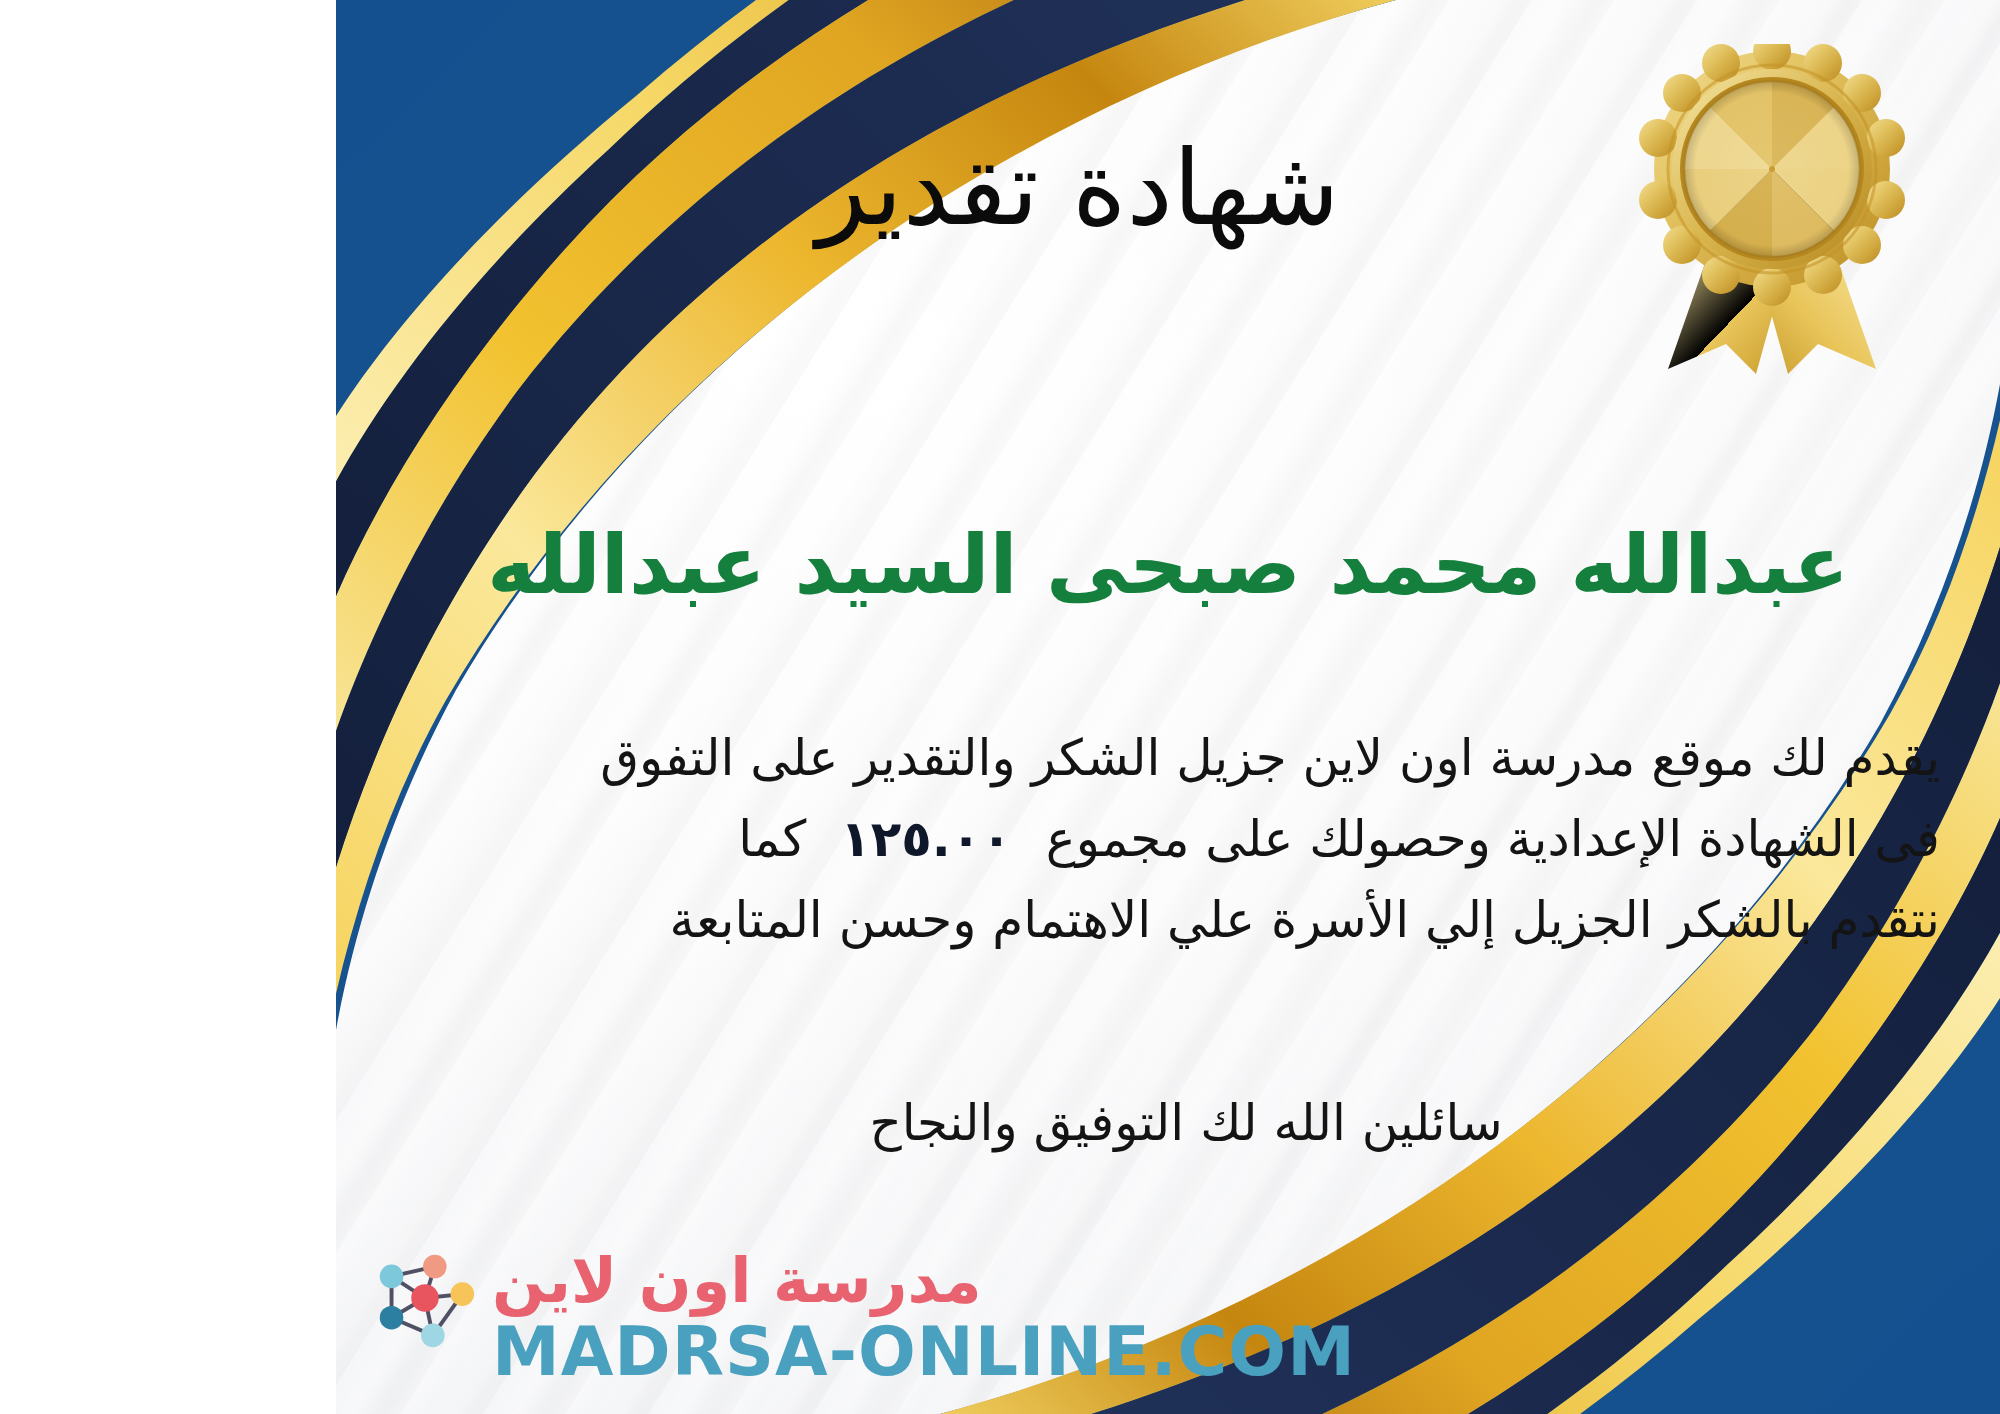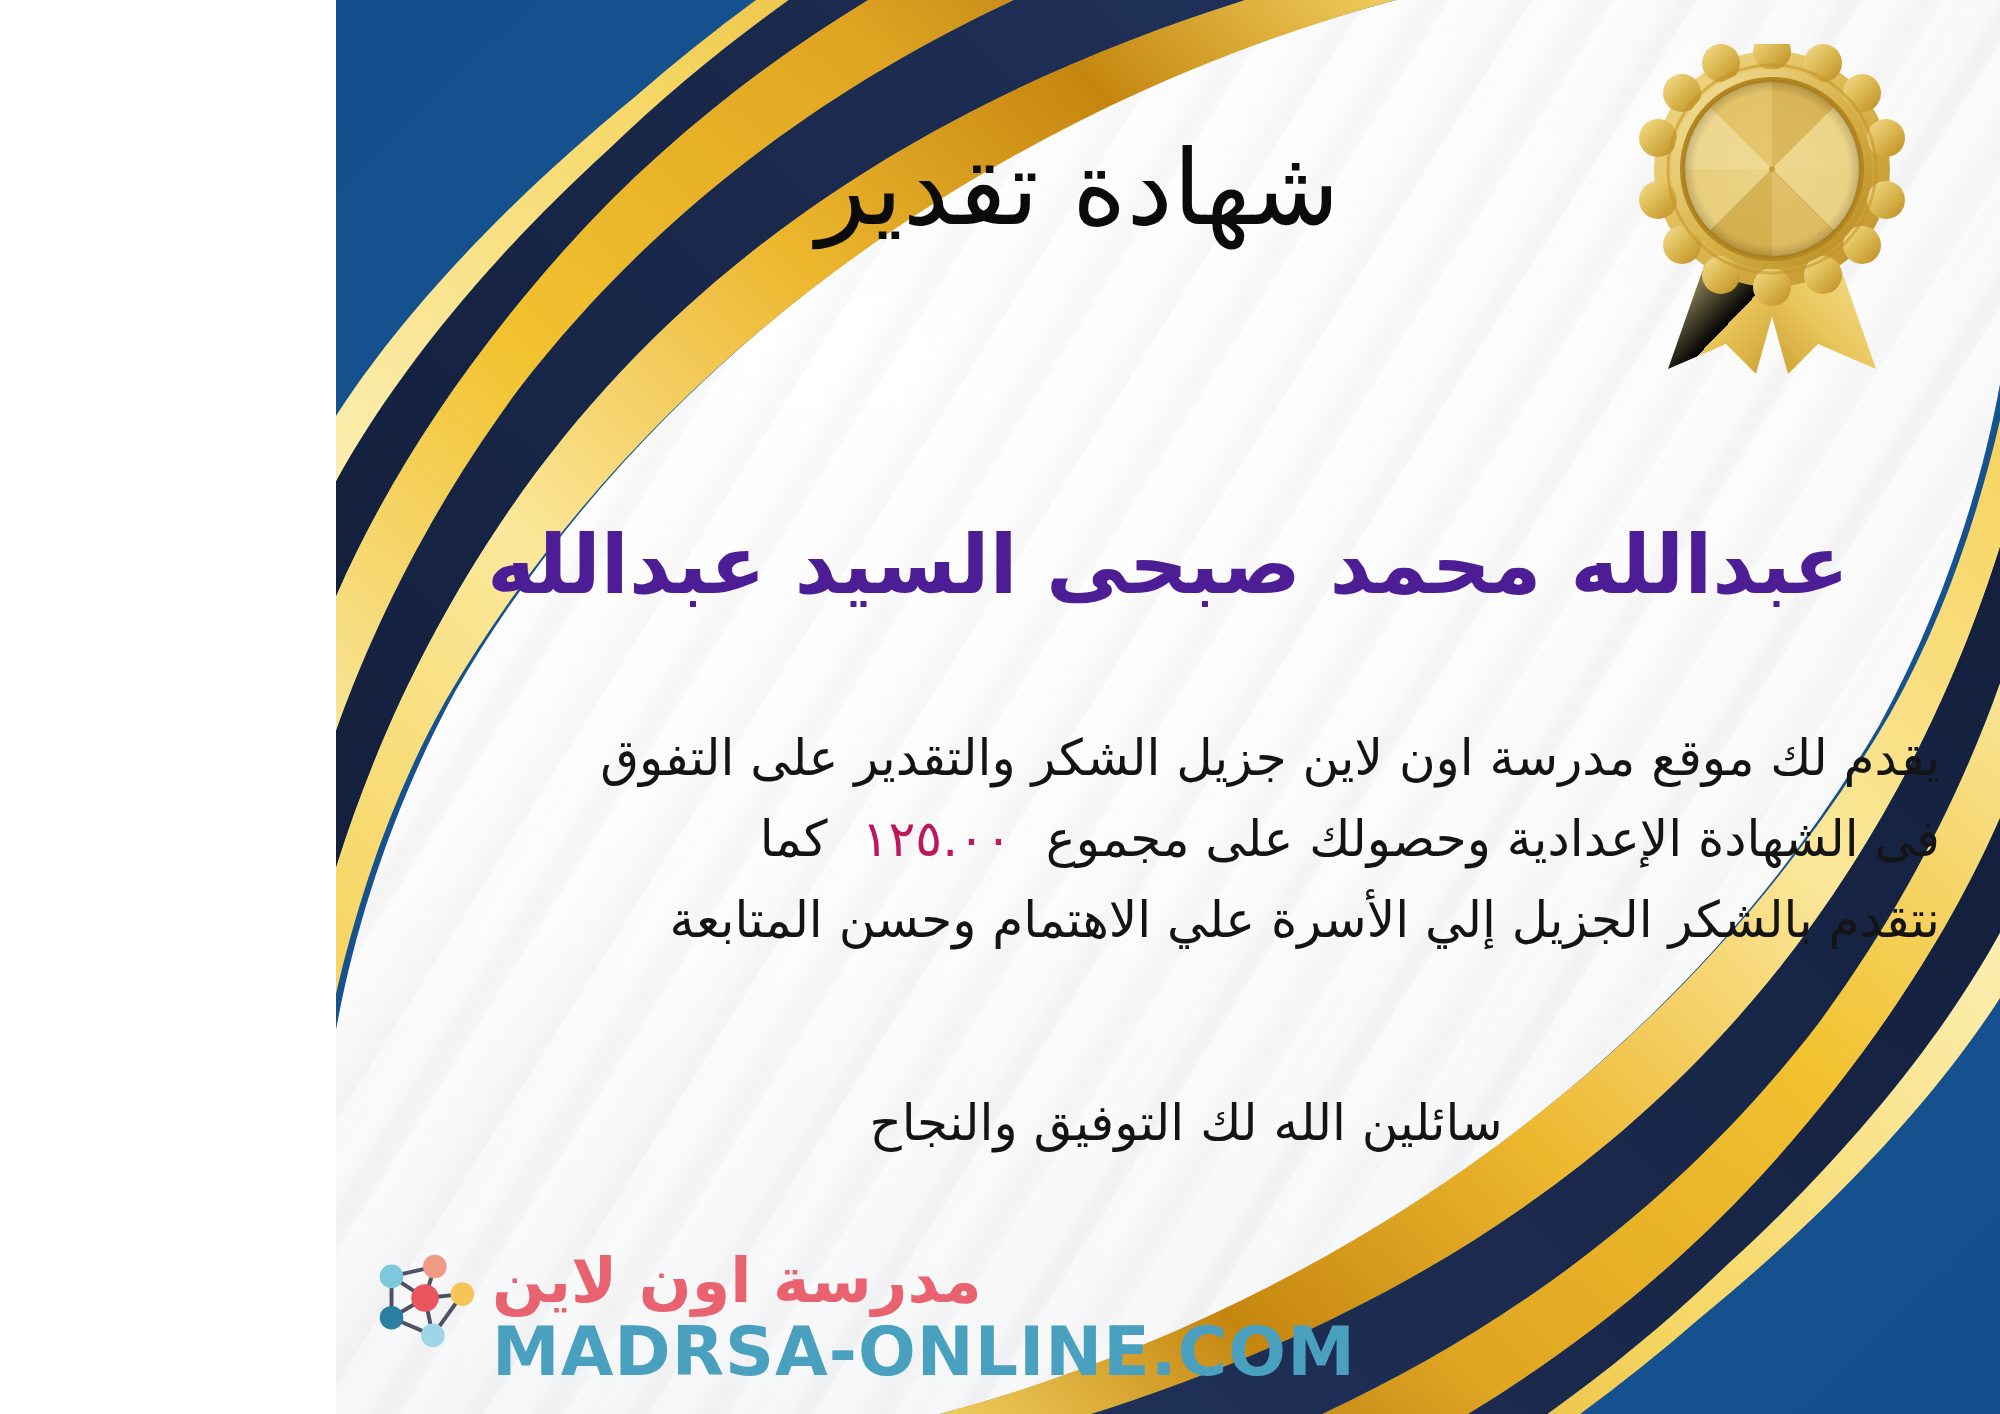--- a/index.html
+++ b/index.html
@@ -87,38 +87,38 @@
 
   .recipient-name {
     position: absolute;
     top: 520px;
     left: 0;
     right: 0;
     text-align: center;
     font-size: 82px;
     line-height: 1.1;
     font-weight: 700;
-    color: #4c1d95;
+    color: #15803d;
   }
 
   .body-block {
     position: absolute;
     top: 718px;
     left: 60px;
     right: 60px;
     text-align: right;
     color: #141414;
     font-size: 50px;
     line-height: 1.62;
     font-weight: 400;
   }
   .body-line { white-space: nowrap; }
   .score {
-    color: #be185d;
-    font-weight: 400;
+    color: #0f172a;
+    font-weight: 700;
     letter-spacing: 2px;
     padding: 0 34px;
   }
 
   .closing-line {
     position: absolute;
     top: 1094px;
     left: 0;
     right: 0;
     text-align: center;

